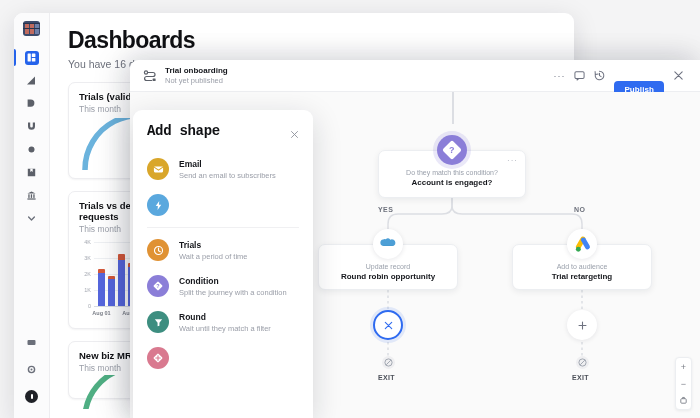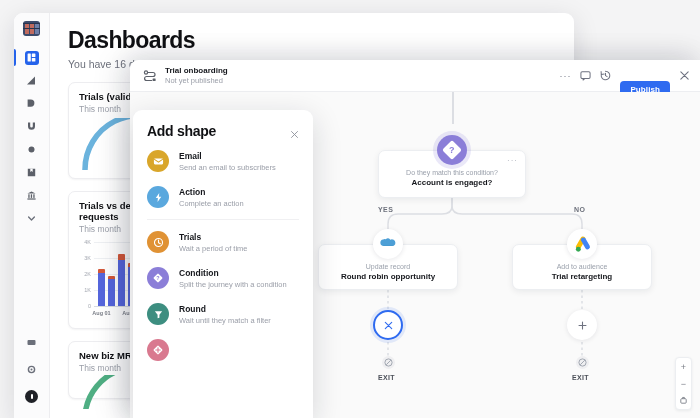--- a/index.html
+++ b/index.html
@@ -88,21 +88,21 @@
 
   
   .journey {
     position:absolute; left:130px; top:60px; width:570px; height:358px;
     background:#fafafa; border-radius:9px 0 0 0;
     box-shadow: -10px 0 30px rgba(20,22,40,.12), 0 -6px 26px rgba(20,22,40,.09);
     overflow:hidden;
   }
   .j-header {
     height:32px; background:#fff; border-bottom:1px solid #edeef1;
-    display:flex; align-items:center; padding: 0 10px 0 13px; gap:8px;
+    display:flex; align-items:center; padding: 0 16px 0 13px; gap:8px;
   }
   .j-title { font-size:8px; font-weight:700; color:#15171c; }
   .j-sub { font-size:7.5px; color:#9a9ea8; margin-top:1px; }
   .j-actions { margin-left:auto; display:flex; align-items:center; gap:9px; }
   .ico-btn { color:#6e7280; display:flex; align-items:center; justify-content:center; }
   .publish {
     background:#2f6bf0; color:#fff; font-size:8px; font-weight:700;
     padding:4px 10px; border-radius:4px; border:none; letter-spacing:.1px;margin-top:28px;
   }
 
@@ -156,24 +156,24 @@
   }
   .zoom-ctl > div { height:17px; width:100%; display:flex; align-items:center; justify-content:center; color:#7b7f88; font-size:9px;}
 
   
   .shape-panel {
     position:absolute; left:133px; top:110px; width:180px; height:308px;
     background:#fff; border-radius:9px 9px 0 0;
     box-shadow:0 8px 30px rgba(20,22,40,.16);
     padding: 13px 0 0 0; overflow:hidden;
   }
-  .sp-head { display:flex; align-items:flex-end; padding:0 14px; }
+  .sp-head { display:flex; align-items:flex-end; padding:0 14px;font-family:Liberation Mono, monospace; }
   .sp-title { font-size:14px; font-weight:700; color:#101114; letter-spacing:-.3px; }
   .sp-close { margin-left:auto; color:#8d919b; font-size:10px; line-height:1; padding-top:2px;}
-  .sp-list { margin-top:4px; }
+  .sp-list { margin-top:12px; }
   .sp-row {
     display:flex; align-items:center; gap:10px; padding:7px 14px; position:relative;
   }
   .sp-row.hover { background:#f5f6f7; }
   .sp-ic {
     width:22px; height:22px; border-radius:50%; flex:0 0 22px;
     display:flex; align-items:center; justify-content:center;
   }
   .sp-name { font-size:8.5px; font-weight:700; color:#15171c; }
   .sp-desc { font-size:7.5px; color:#9a9ea8; margin-top:2px; }
@@ -526,24 +526,20 @@
             <div class="sp-name">Email</div>
             <div class="sp-desc">Send an email to subscribers</div>
           </div>
         </div>
         <div class="sp-row">
           <div class="sp-ic" style="background: rgb(90, 168, 222);">
             <svg width="11" height="11" viewBox="0 0 12 12">
               <path d="M6.8 1 L3 6.6 h2.3 L5 11 L9 5.3 H6.5 Z" fill="#fff"></path>
             </svg>
           </div>
-          <div>
-            <div class="sp-name">Action</div>
-            <div class="sp-desc">Complete an action</div>
-          </div>
         </div>
         <div class="sp-div"></div>
         <div class="sp-row">
           <div class="sp-ic" style="background: rgb(224, 146, 52);">
             <svg width="11" height="11" viewBox="0 0 12 12">
               <circle cx="6" cy="6" r="4.4" fill="none" stroke="#fff" stroke-width="1.2"></circle>
               <path d="M6 3.4 V6.2 L8 7.4" fill="none" stroke="#fff" stroke-width="1.2" stroke-linecap="round"></path>
             </svg>
           </div>
           <div>

